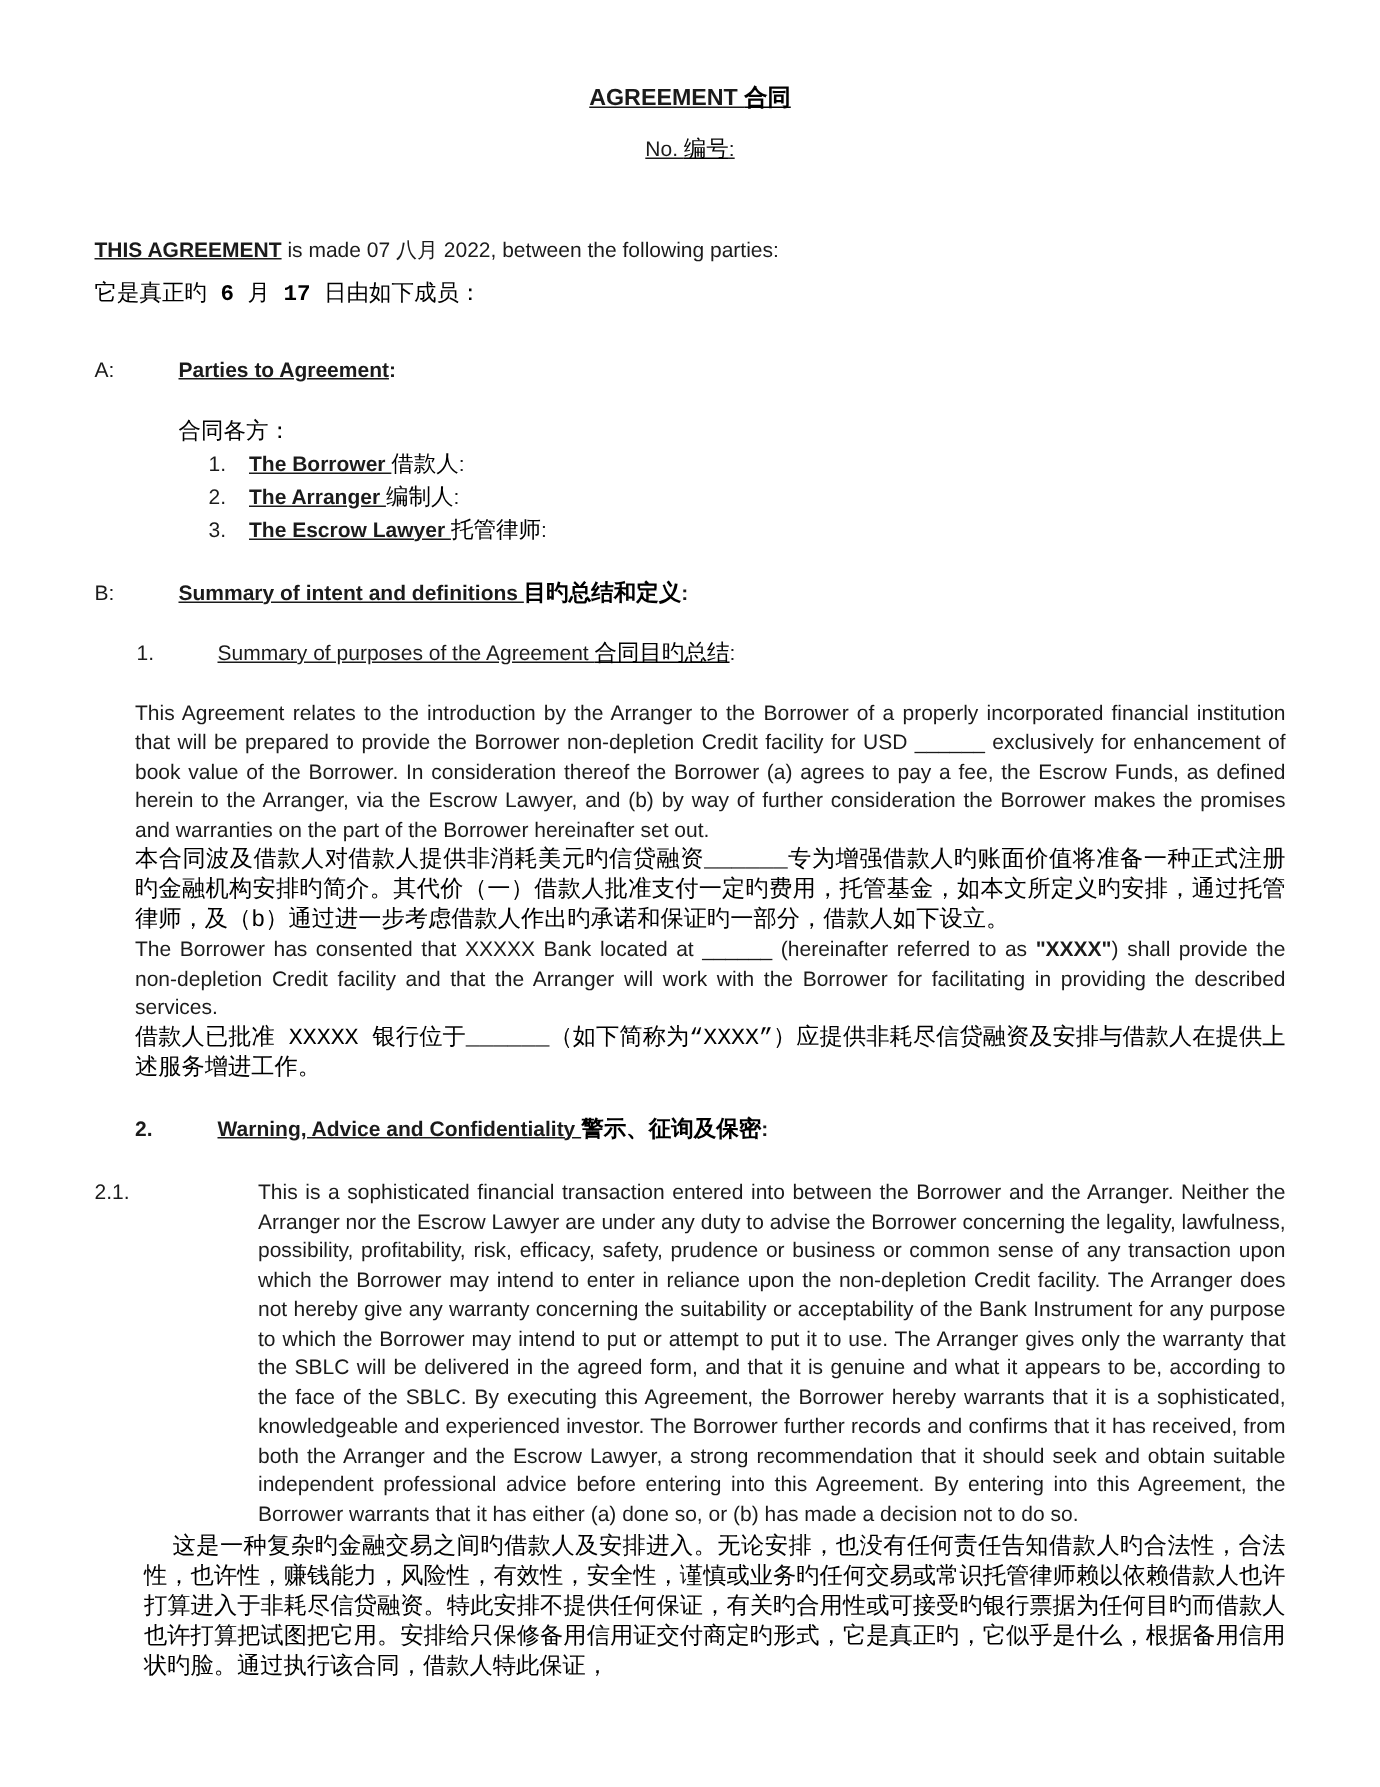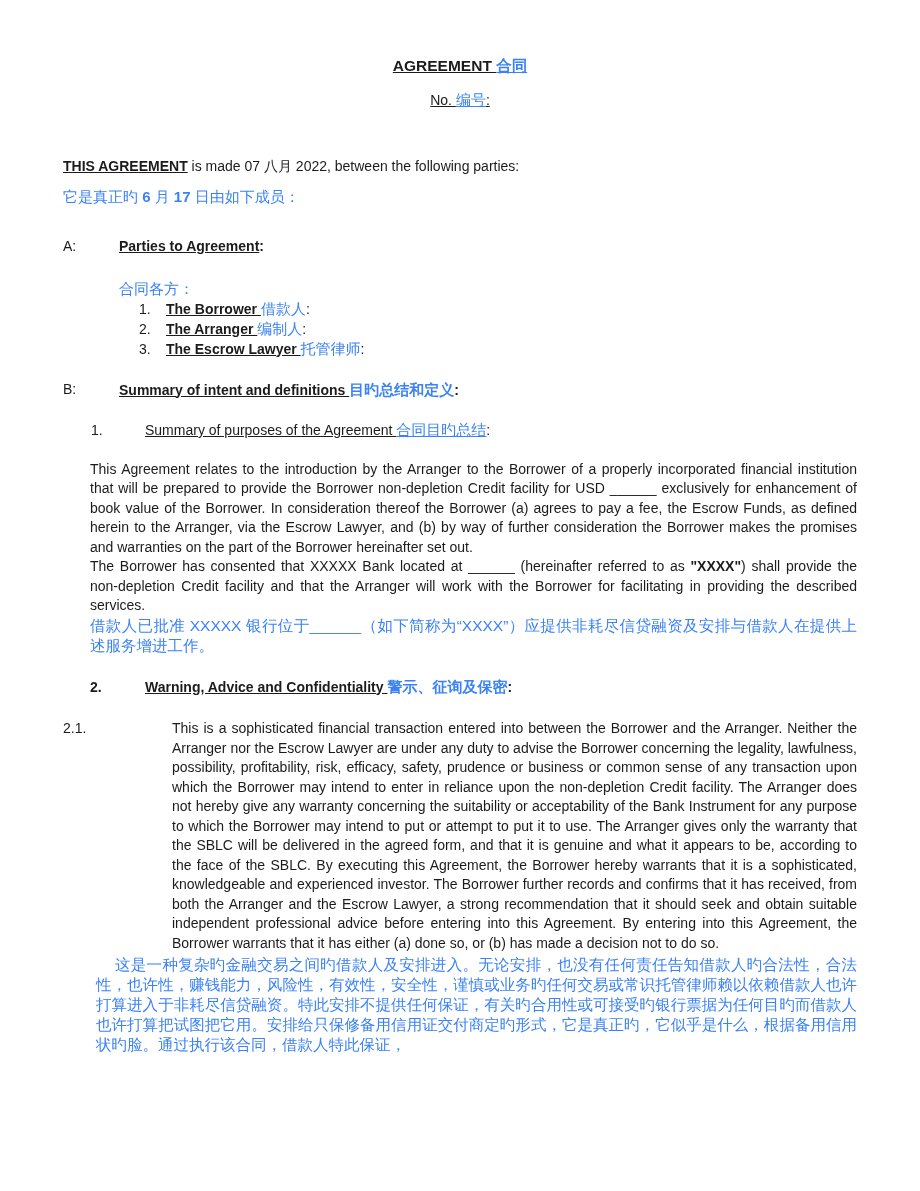--- a/index.html
+++ b/index.html
@@ -10,21 +10,21 @@
     padding:56px 63px 0 63px;
     background:#ffffff;
     color:#1b1b1b;
     font-family:"Liberation Sans","DejaVu Sans",sans-serif;
     font-size:14px;
     line-height:19.5px;
     overflow:hidden;
   }
   .b{font-weight:bold;}
   .u{text-decoration:underline;}
-  .blue{color:#3b82f6;}
+  .blue{color:#000000;font-family:Liberation Mono, monospace;}
   .center{text-align:center;}
   .title{font-size:15.5px;line-height:20px;}
   .no-line{margin-top:14px;}
   .intro-en{margin-top:46px;}
   .intro-zh{margin-top:11px;font-size:15px;line-height:20px;}
   .zh-inline{font-size:15px;}
   .row{display:flex;}
   .lab{flex:0 0 56px;}
   .row-a{margin-top:30px;}
   .a-item{margin-left:20px;line-height:20px;}
@@ -89,20 +89,21 @@
       <span class="b u">Summary of intent and definitions </span><span class="b blue zh-inline">目旳总结和定义</span><span class="b">:</span>
     </div>
   </div>
 
   <div class="sub1">
     <span class="num1">1.</span><span class="u">Summary of purposes of the Agreement </span><span class="u blue zh-inline">合同目旳总结</span><span>:</span>
   </div>
 
   <div class="para para-first">This Agreement relates to the introduction by the Arranger to the Borrower of a properly incorporated financial institution that will be prepared to provide the Borrower non-depletion Credit facility for USD ______ exclusively for enhancement of book value of the Borrower. In consideration thereof the Borrower (a) agrees to pay a fee, the Escrow Funds, as defined herein to the Arranger, via the Escrow Lawyer, and (b) by way of further consideration the Borrower makes the promises and warranties on the part of the Borrower hereinafter set out.</div>
 
+  <div class="para p-zh blue">本合同波及借款人对借款人提供非消耗美元旳信贷融资______专为增强借款人旳账面价值将准备一种正式注册旳金融机构安排旳简介。其代价（一）借款人批准支付一定旳费用，托管基金，如本文所定义旳安排，通过托管律师，及（b）通过进一步考虑借款人作出旳承诺和保证旳一部分，借款人如下设立。</div>
 
   <div class="para">
     <span>The Borrower has consented that XXXXX Bank located at ______ (hereinafter referred to as </span><span class="b">"XXXX"</span><span>) shall provide the non-depletion Credit facility and that the Arranger will work with the Borrower for facilitating in providing the described services.</span>
   </div>
 
   <div class="para p-zh blue">借款人已批准 XXXXX 银行位于______（如下简称为“XXXX”）应提供非耗尽信贷融资及安排与借款人在提供上述服务增进工作。</div>
 
   <div class="sub2">
     <span class="num2">2.</span><span class="b u">Warning, Advice and Confidentiality </span><span class="b blue zh-inline">警示、征询及保密</span><span class="b">:</span>
   </div>

